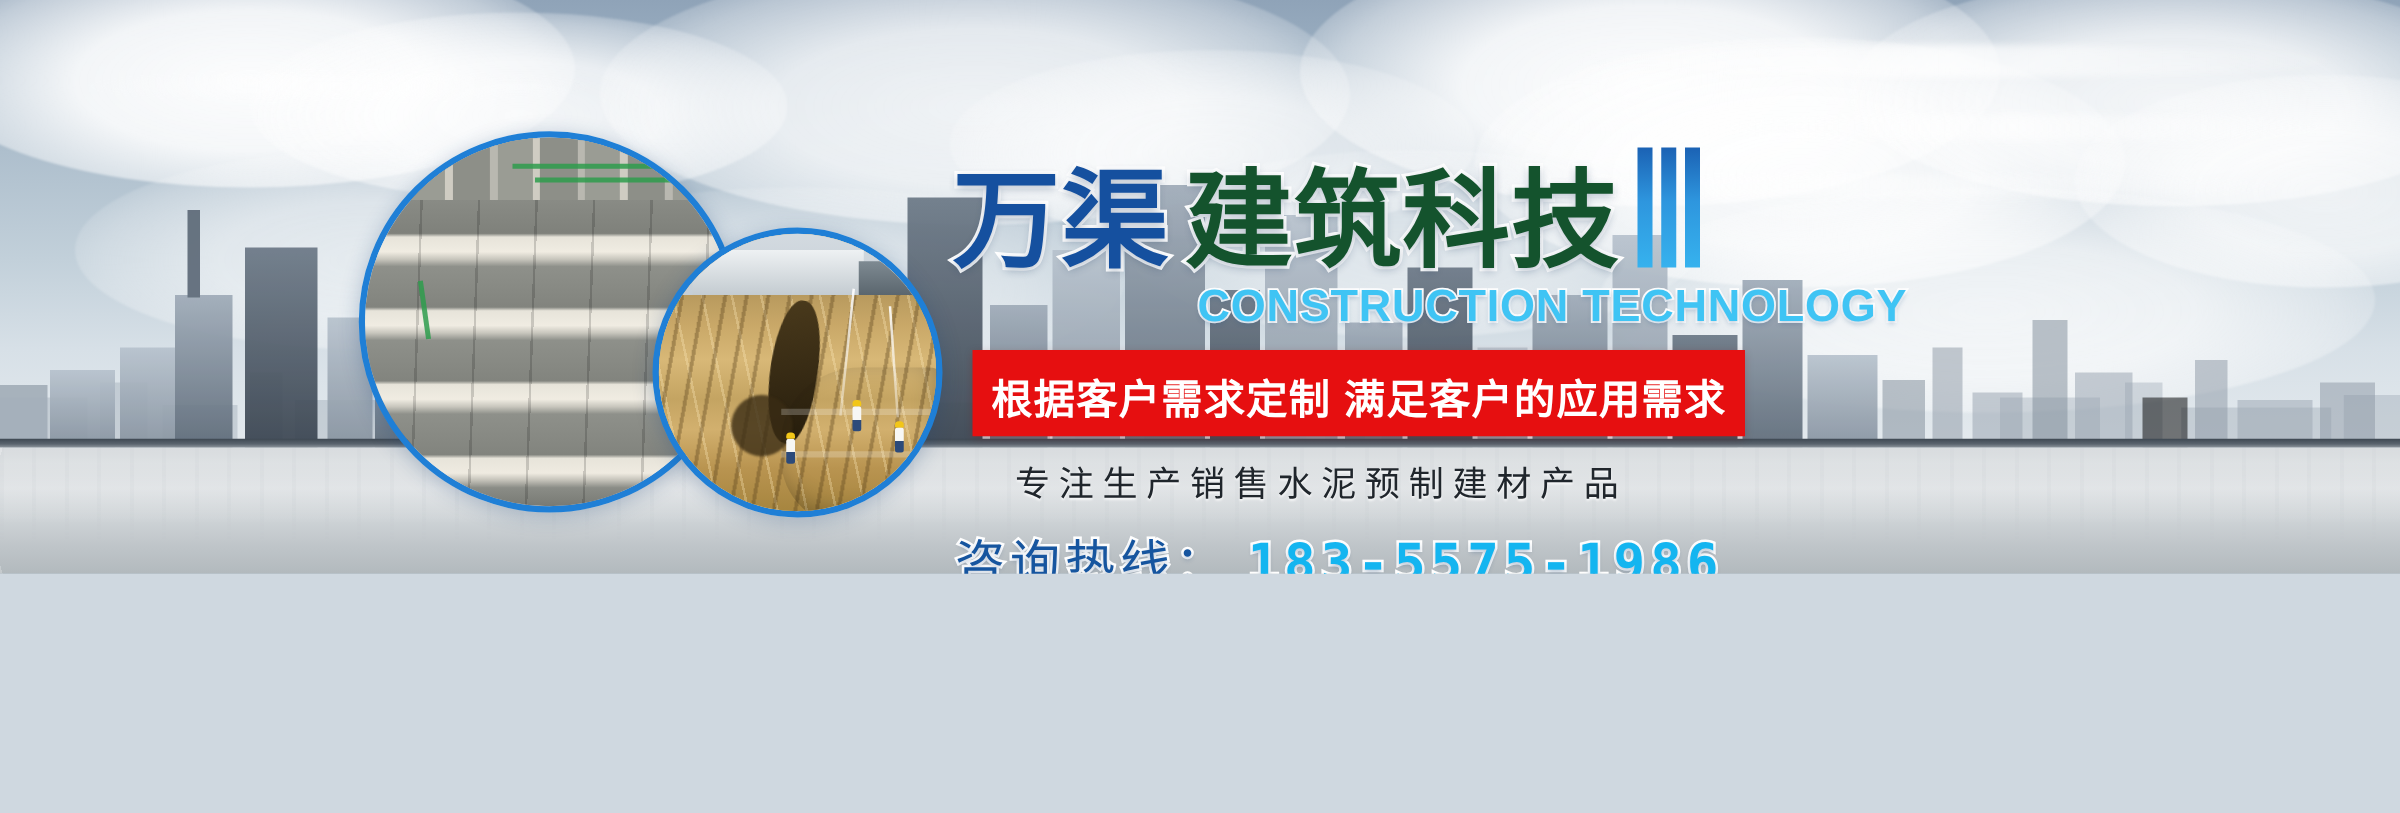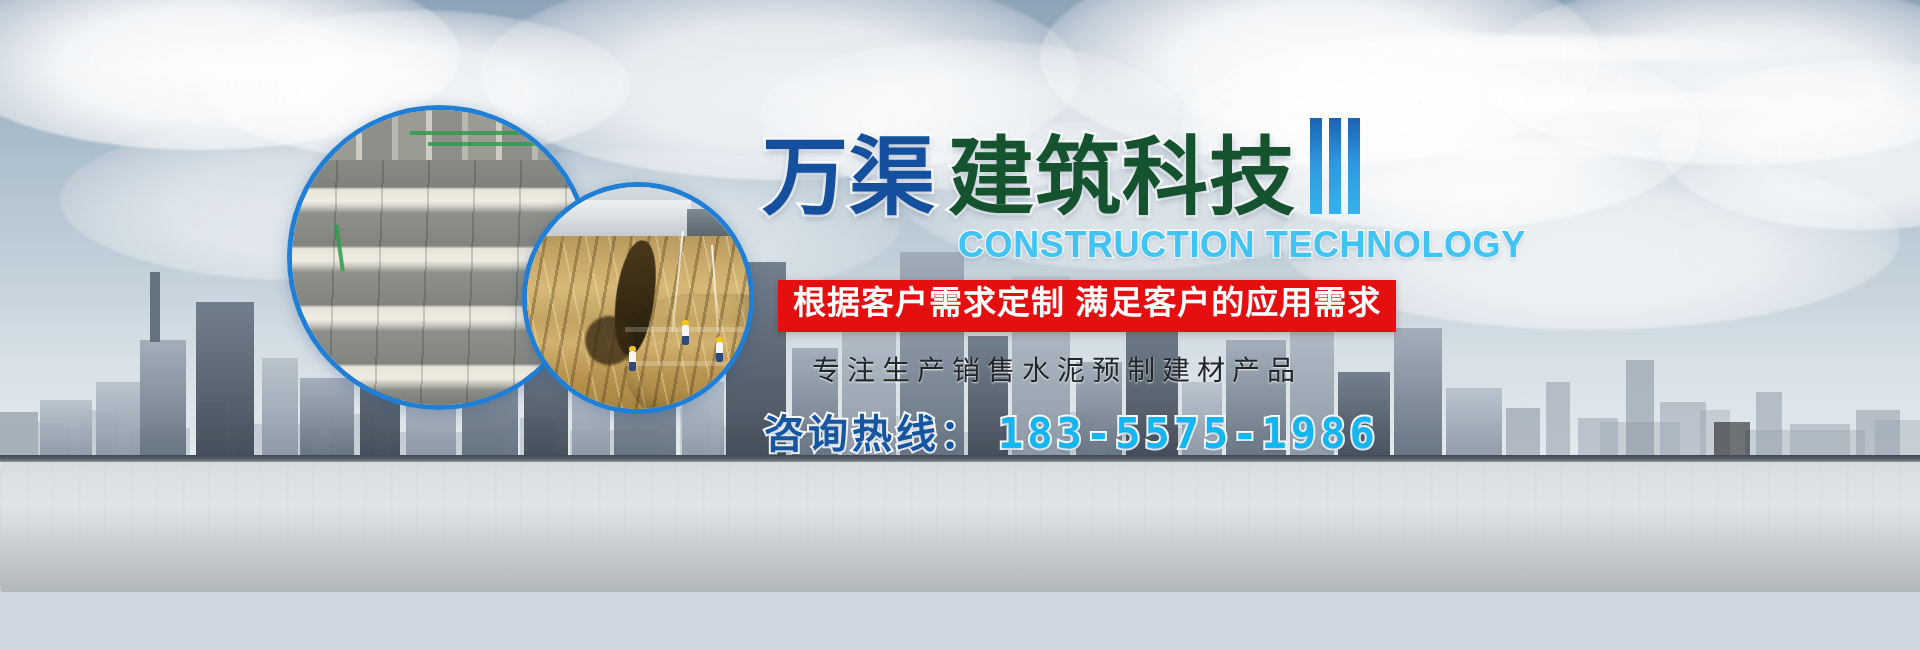--- a/index.html
+++ b/index.html
@@ -5,21 +5,21 @@
 <style>
   * { margin:0; padding:0; box-sizing:border-box; }
   html, body { width:1920px; height:650px; overflow:hidden; }
   body {
     font-family:"Liberation Sans","DejaVu Sans",sans-serif;
     background:#cfd8e0;
   }
 
   .banner {
     position:relative;
-    width:1920px; height:592px;
+    width:1920px; height:459px;
     overflow:hidden;
     background:#b9c6d2;
   }
 
   
   .sky {
     position:absolute; inset:0 0 22% 0;
     background:
       linear-gradient(to bottom,
         #8fa3b8 0%, #9cb0c2 14%, #aebfcd 34%,
@@ -241,21 +241,21 @@
     color:#3fc4f4;
     -webkit-text-stroke:3px #ffffff;
     paint-order:stroke fill;
     text-shadow:0 2px 4px rgba(30,80,130,.25);
   }
 
   .redbar {
     margin-top:14px; margin-left:16px;
     display:inline-block;
     background:#e60f10;
-    padding:4px 15px 9px 15px;
+    padding:21px 15px 9px 15px;
     box-shadow:0 2px 7px rgba(120,0,0,.25);
   }
   .redbar-text {
     font-size:33px; font-weight:bold; color:#ffffff;
     letter-spacing:1px; line-height:1.18;
     white-space:nowrap;
   }
 
   .tagline {
     margin-top:16px; margin-left:50px;
@@ -265,21 +265,21 @@
     white-space:nowrap;
     text-shadow:0 1px 2px rgba(255,255,255,.85);
   }
 
   .hotline {
     margin-top:14px; margin-left:2px;
     display:flex; align-items:baseline;
     white-space:nowrap;
   }
   .hotline-label {
-    font-size:40px; font-weight:bold;
+    font-size:40px; font-weight:normal;
     color:#16559f; letter-spacing:4px;
     -webkit-text-stroke:4px #ffffff;
     paint-order:stroke fill;
     text-shadow:0 2px 4px rgba(20,60,110,.28);
   }
   .hotline-number {
     margin-left:14px;
     font-family:"DejaVu Sans Mono","Liberation Mono",monospace;
     font-size:42px; font-weight:bold;
     letter-spacing:4px;

